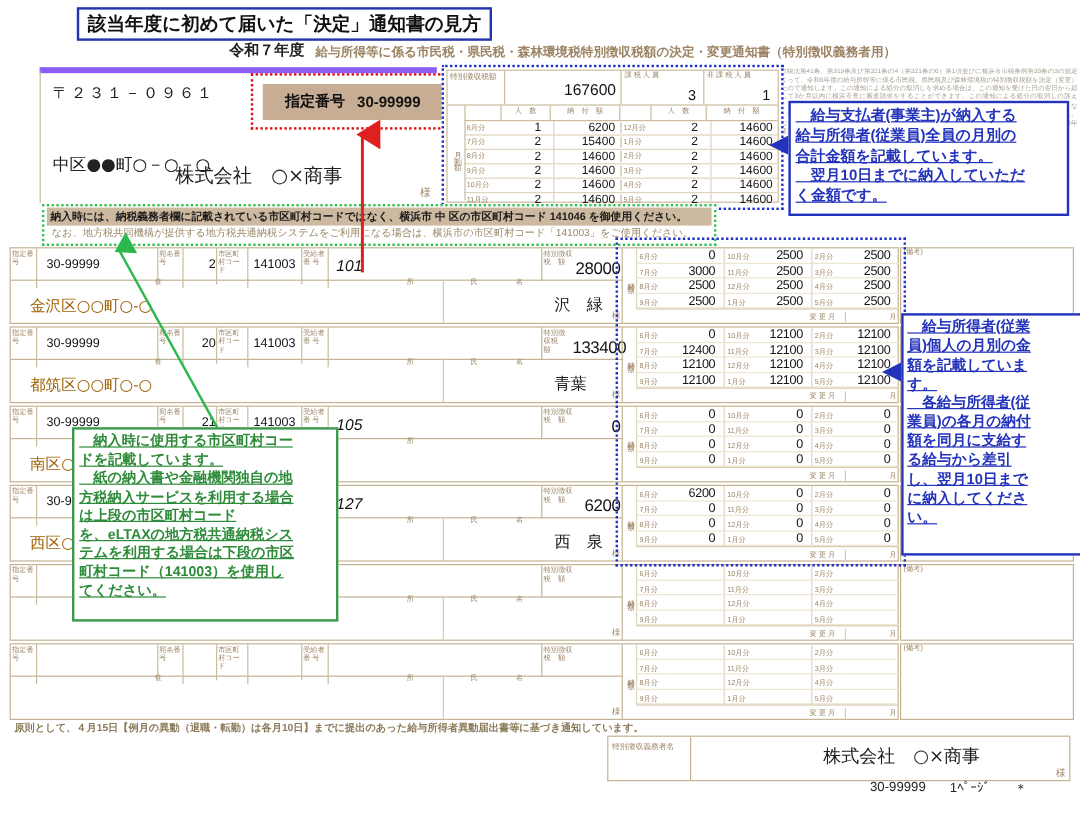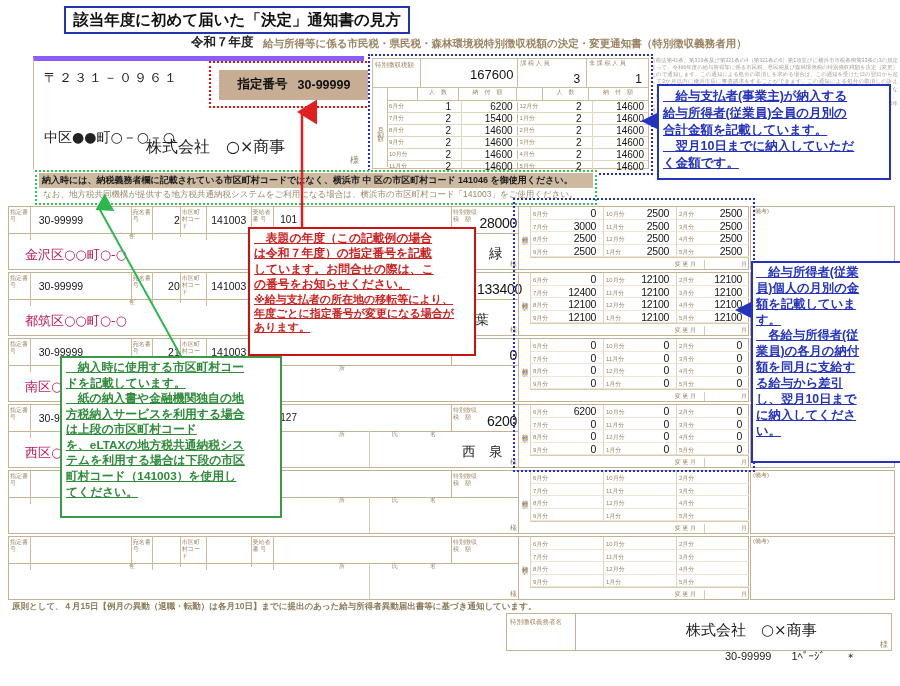--- a/index.html
+++ b/index.html
@@ -70,30 +70,30 @@
   
   #emp-rows{left:8px;top:206px;width:886px;}
   .emp-block{position:relative;width:885px;height:62px;margin-bottom:4px;}
   .emp-main{position:absolute;left:0;top:0;width:739px;height:62px;border:1px solid #c3b393;background:#fff;}
   .strip-top{position:absolute;left:0;top:0;width:442px;height:26px;border-bottom:1px solid #c3b393;display:flex;}
   .ct{height:26px;overflow:hidden;}
   .ct.lblc{padding:2px 1px;}
   .v-shitei{width:98px;font-size:10.5px;padding:7px 0 0 8px;}
   .v-atena{width:26px;font-size:10.5px;padding:7px 0 0 2px;text-align:right;}
   .v-code{width:42px;font-size:10.5px;padding:7px 0 0 4px;}
-  .v-jukyu{width:182px;font-size:10px;padding:7px 0 0 6px;}
+  .v-jukyu{width:182px;font-size:13px;padding:7px 0 0 6px;font-style:italic;}
   .w20{width:20px;} .w21{width:21px;} .w25{width:25px;}
   .tax{position:absolute;left:442px;top:0;width:67px;height:26px;border-bottom:1px solid #c3b393;border-left:1px solid #c3b393;display:flex;}
   .tax .lbl{width:27px;padding:2px 1px;}
   .tax-val{width:40px;font-size:14px;text-align:right;padding:8px 2px 0 0;letter-spacing:-0.3px;}
   .strip-bot{position:absolute;left:0;top:26px;width:509px;height:36px;}
   .addr-cell{position:absolute;left:0;top:0;width:360px;height:36px;}
   .addr-cell .ju{position:absolute;left:120px;top:0;}
   .addr-cell .sho{position:absolute;left:330px;top:0;}
-  .addr-txt{position:absolute;left:16px;bottom:5px;font-size:13px;color:#be185d;white-space:nowrap;}
+  .addr-txt{position:absolute;left:16px;bottom:5px;font-size:13px;color:#a16207;white-space:nowrap;}
   .name-cell{position:absolute;left:360px;top:0;width:149px;height:36px;border-left:1px solid #d8cbb2;}
   .name-cell .shi{position:absolute;left:22px;top:0;}
   .name-cell .mei{position:absolute;left:60px;top:0;}
   .name-txt{position:absolute;left:92px;bottom:6px;font-size:13.5px;color:#1a1a1a;white-space:nowrap;}
   .name-sama{position:absolute;right:2px;bottom:1px;font-size:7px;}
   .monthly{position:absolute;left:509px;top:0;width:230px;height:62px;border-left:1px solid #c3b393;}
   .nofu-v{position:absolute;left:0;top:0;width:11px;height:50px;writing-mode:vertical-rl;
           font-size:6px;color:#9b8363;display:flex;align-items:center;justify-content:center;letter-spacing:1px;}
   .mgrid{position:absolute;left:11px;top:0;width:219px;height:50px;display:grid;
          grid-template-columns:26px 47px 26px 47px 26px 47px;grid-auto-rows:12.5px;}
@@ -678,29 +678,20 @@
 員)個人の月別の金
 額を記載していま
 す。
 　各給与所得者(従
 業員)の各月の納付
 額を同月に支給す
 る給与から差引
 し、翌月10日まで
 に納入してくださ
 い。</div>
-  <div class="abs ann red-box">
-    <span class="pre">　表題の年度（この記載例の場合
-は令和７年度）の指定番号を記載
-しています。</span><span class="ul pre">お問合せの際は、こ
-の番号をお知らせください。</span>
-    <div class="red-note pre">※給与支払者の所在地の移転等により、
-年度ごとに指定番号が変更になる場合が
-あります。</div>
-  </div>
   <div class="abs ann green-box pre">　納入時に使用する市区町村コー
 ドを記載しています。
 　紙の納入書や金融機関独自の地
 方税納入サービスを利用する場合
 は上段の市区町村コード
 を、eLTAXの地方税共通納税シス
 テムを利用する場合は下段の市区
 町村コード（141003）を使用し
 てください。</div>
 

